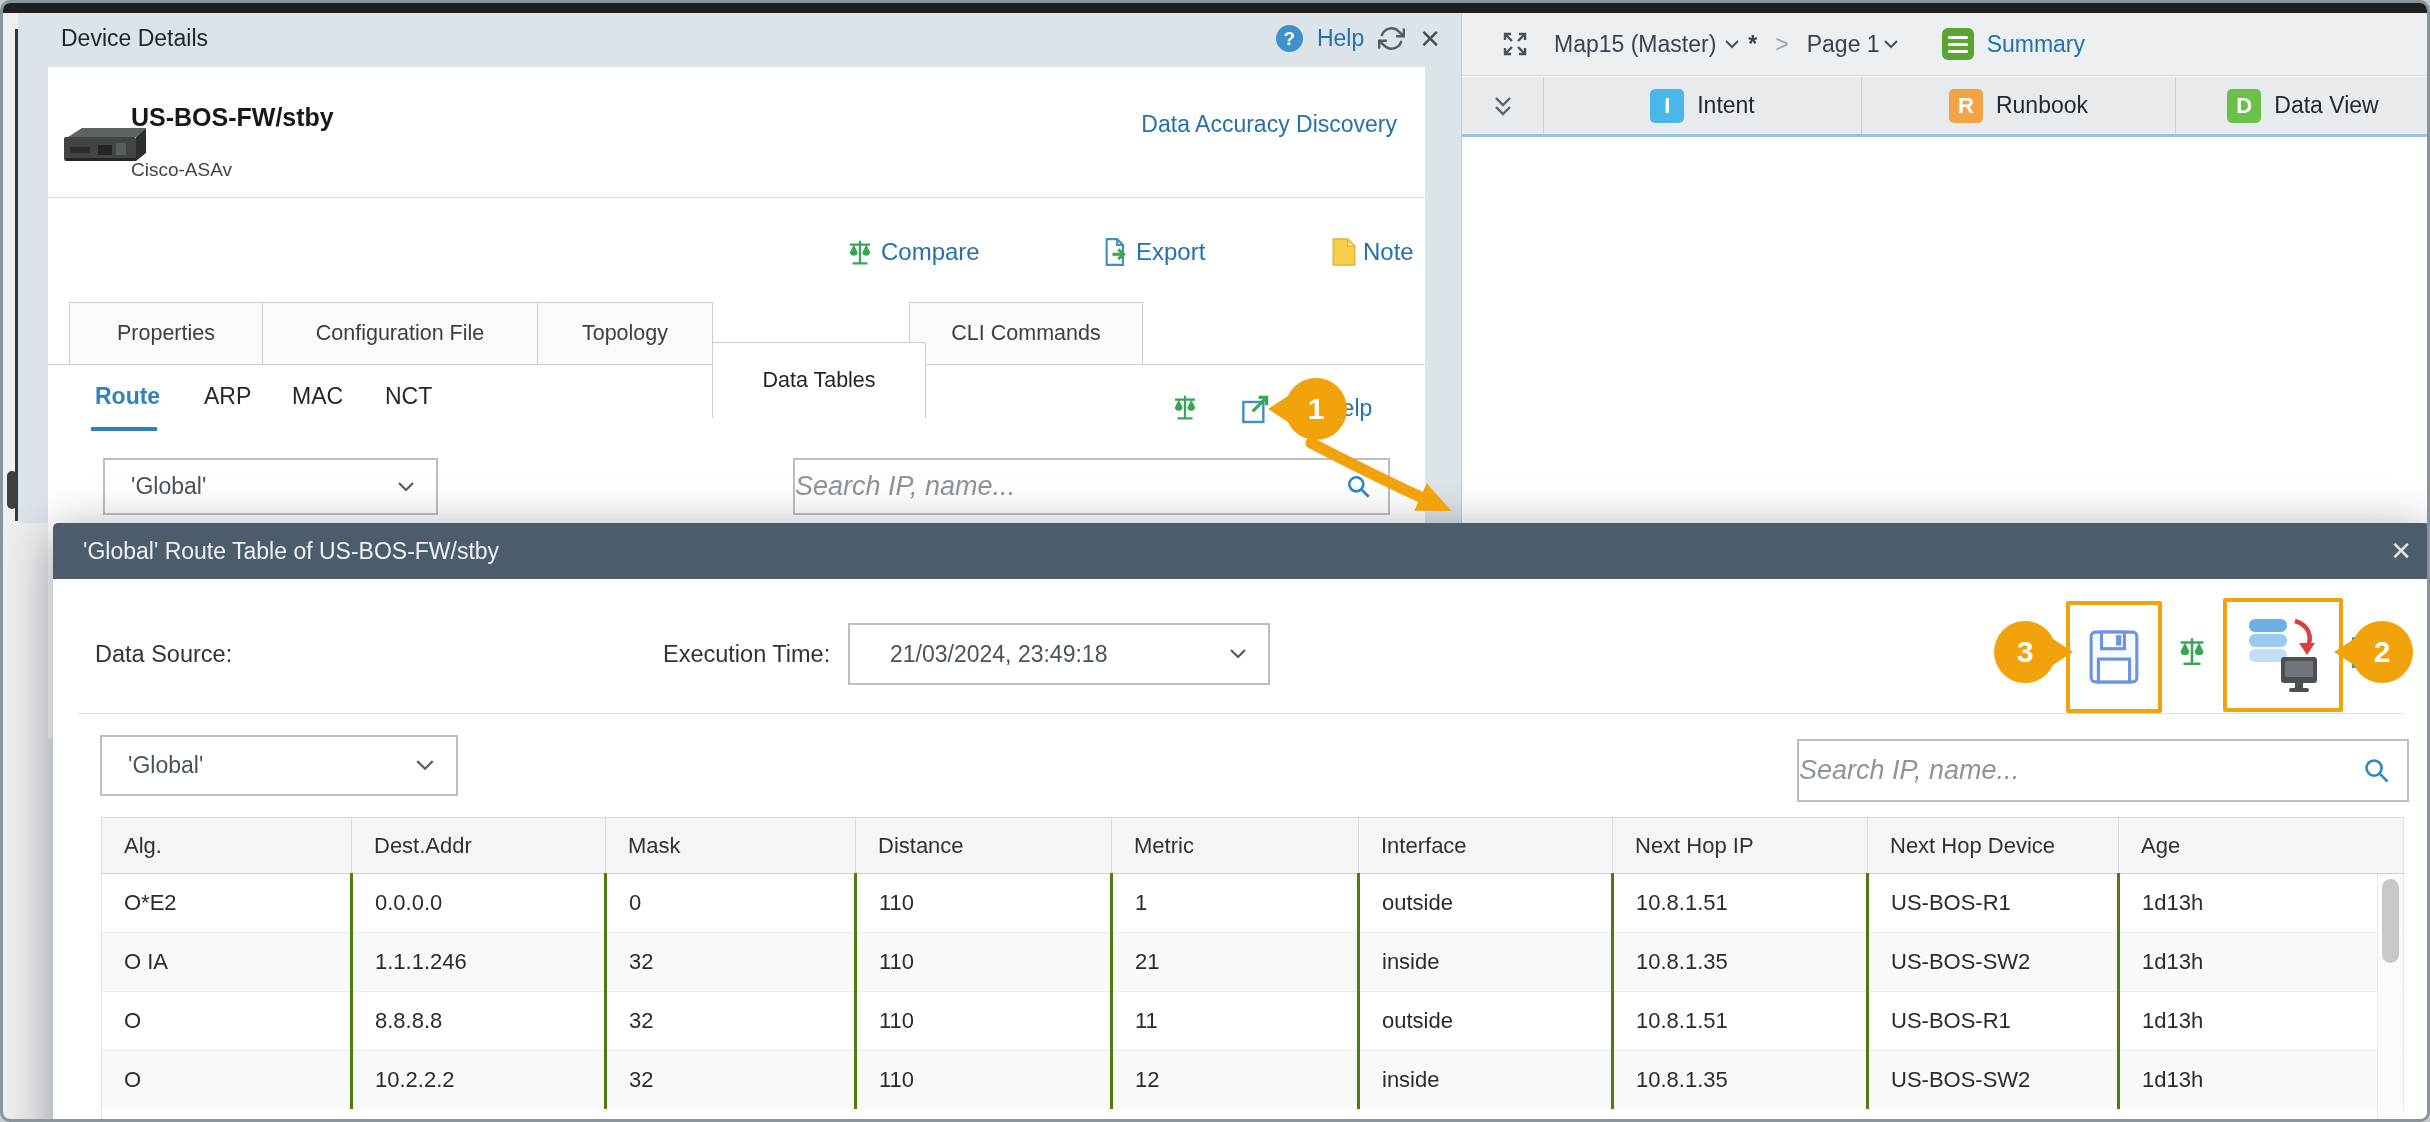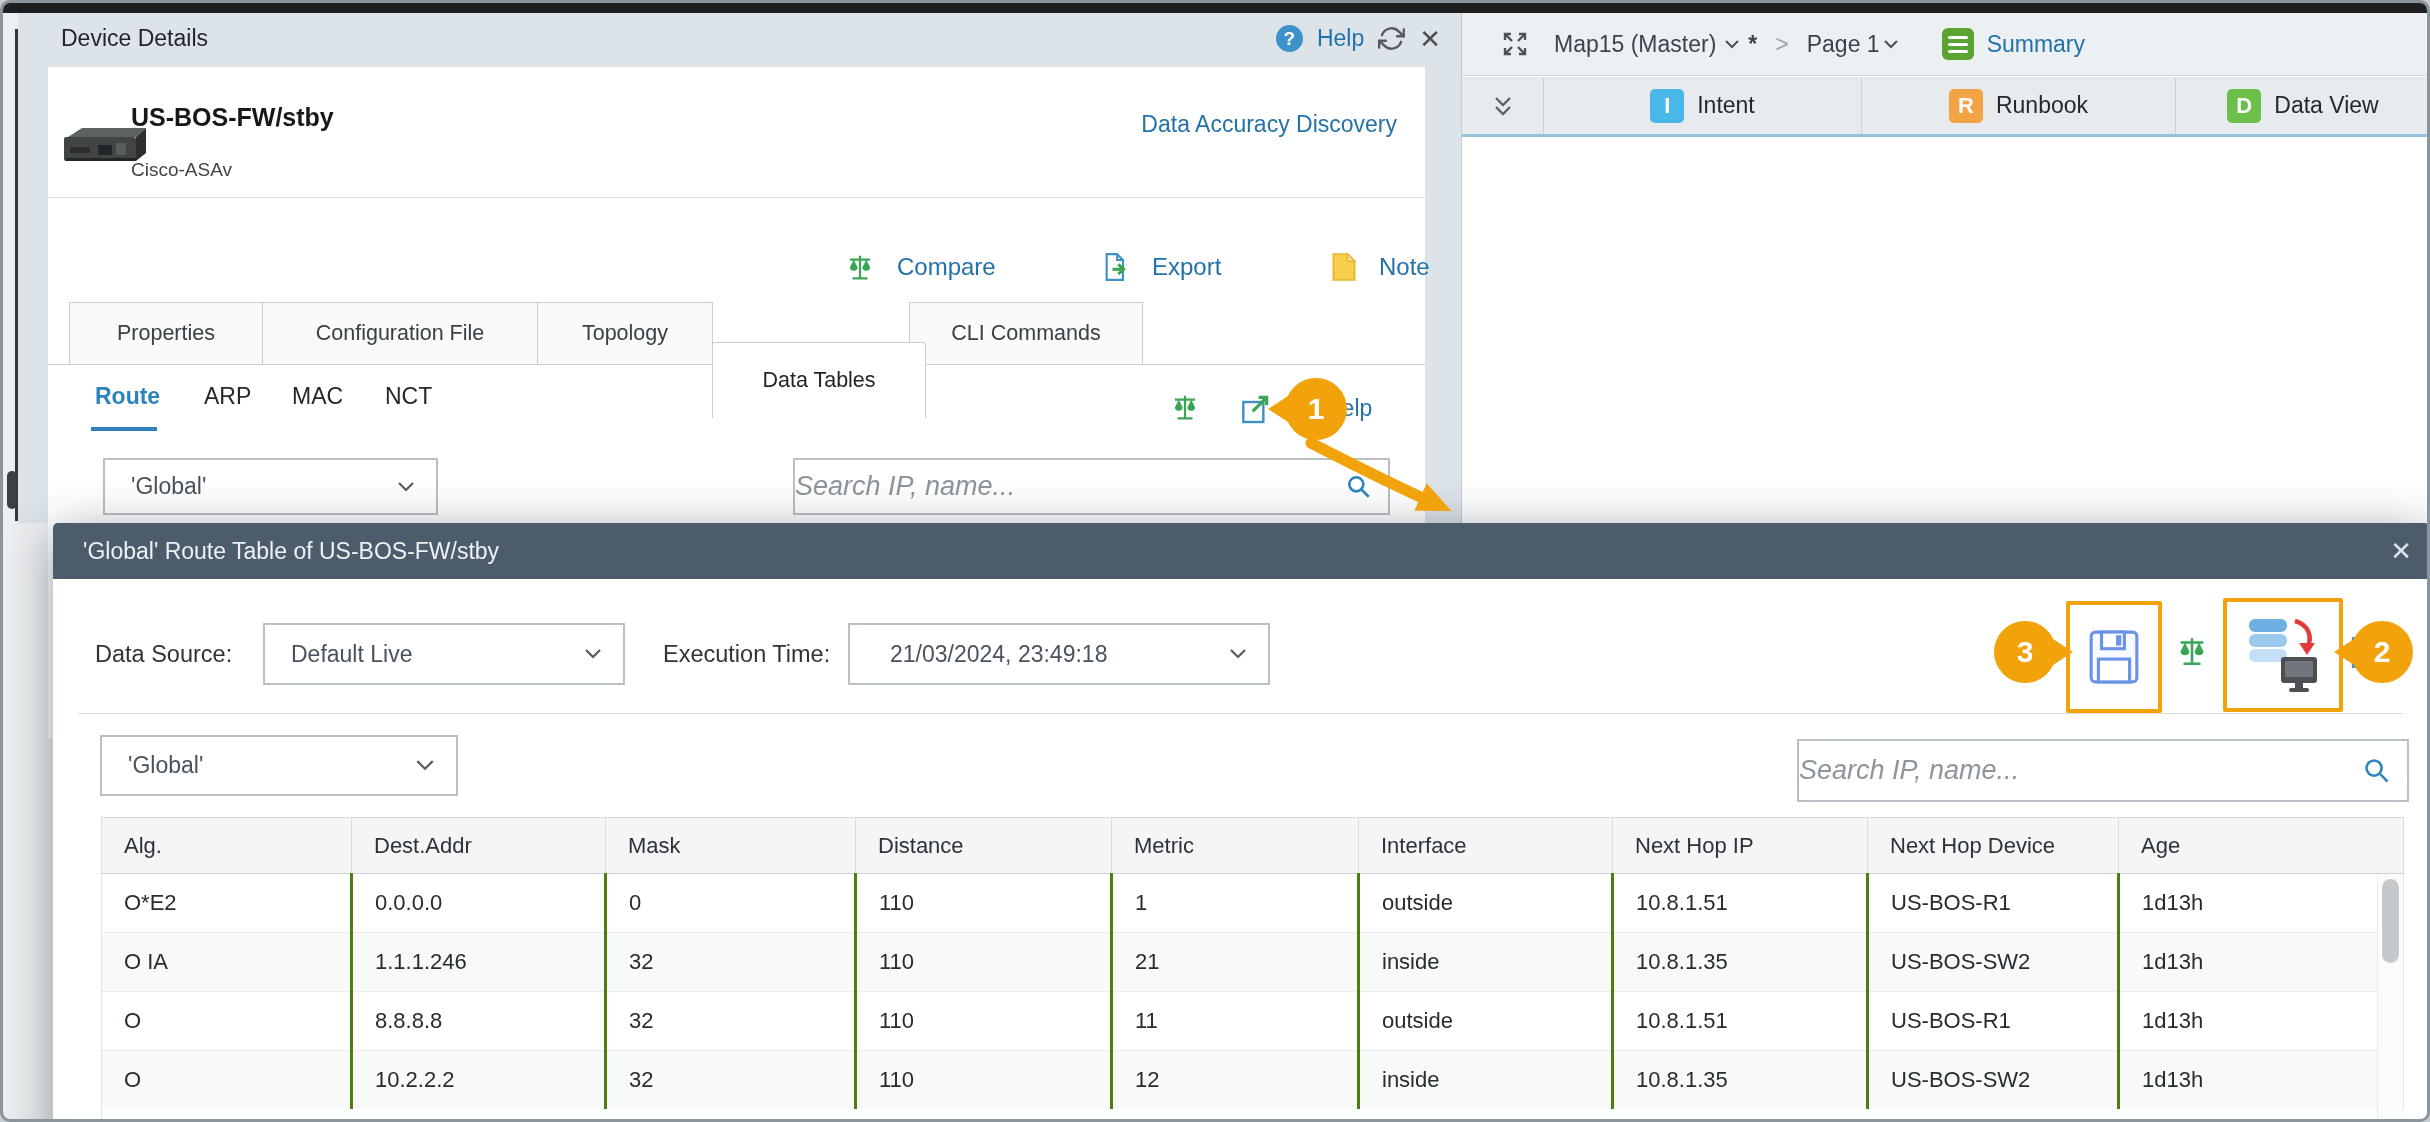--- a/index.html
+++ b/index.html
@@ -28,21 +28,21 @@
   .x-icon { color:#4a4f54; font-size:26px; line-height:26px; }
 
   .card1 { left:30px; top:54px; width:1377px; height:131px; background:#fff; border-bottom:1px solid #d9dde1; }
   .dev-name { left:83px; top:36px; font-size:25px; font-weight:bold; color:#16191c; }
   .dev-model { left:83px; top:92px; font-size:19px; color:#3f454b; }
   .accuracy-link { right:28px; top:44px; font-size:23px; color:#2372a9; }
   .dev-thumb { left:10px; top:56px; }
 
   .content-card { left:30px; top:185px; width:1377px; height:540px; background:#fff; }
 
-  .actions-row .act { position:absolute; display:flex; align-items:center; gap:22px; top:53px; }
+  .actions-row .act { position:absolute; display:flex; align-items:center; gap:6px; top:38px; }
   .act-label { font-size:24px; color:#2372a9; }
 
   .tabline { left:0px; top:166px; width:1377px; height:1px; background:#c9ced3; z-index:1; }
   .tabs { left:21px; top:96px; width:1120px; height:78px; z-index:2; }
   .tab { position:absolute; top:8px; height:63px; border:1px solid #c9ced3; background:#f9fafa;
          display:flex; align-items:center; justify-content:center; font-size:21.5px; color:#3a4046; }
   .tab.active { top:0; height:76px; background:#fff; border-bottom:none; z-index:3; border-radius:3px 3px 0 0; color:#1f2429; }
 
   .subtab { position:absolute; top:185px; font-size:23px; color:#23282e; }
   .subtab.active { color:#2d83bd; font-weight:bold; }
@@ -308,28 +308,20 @@
     </div>
   </div>
 
   <div class="abs dialog">
     <div class="dlg-header">
       <span class="dlg-title">'Global' Route Table of US-BOS-FW/stby</span>
       <span class="dlg-close">✕</span>
     </div>
 
     <div class="dlg-label" style="left:42px;top:118px;">Data Source:</div>
-    <div class="dd" style="left:210px;top:100px;width:362px;height:62px;">
-      <span class="dd-text">Default Live</span>
-      <span class="chev">
-        <svg width="16" height="10" viewBox="0 0 16 10">
-            <path d="M1 1 L8 8 L15 1" fill="none" stroke="#555b61" stroke-width="2.2"></path>
-          </svg>
-      </span>
-    </div>
     <div class="dlg-label" style="left:592px;top:118px;margin-left:18px;">Execution Time:</div>
     <div class="dd" style="left:795px;top:100px;width:422px;height:62px;">
       <span class="dd-text" style="padding-left:40px;">21/03/2024, 23:49:18</span>
       <span class="chev">
         <svg width="16" height="10" viewBox="0 0 16 10">
             <path d="M1 1 L8 8 L15 1" fill="none" stroke="#555b61" stroke-width="2.2"></path>
           </svg>
       </span>
     </div>
 

